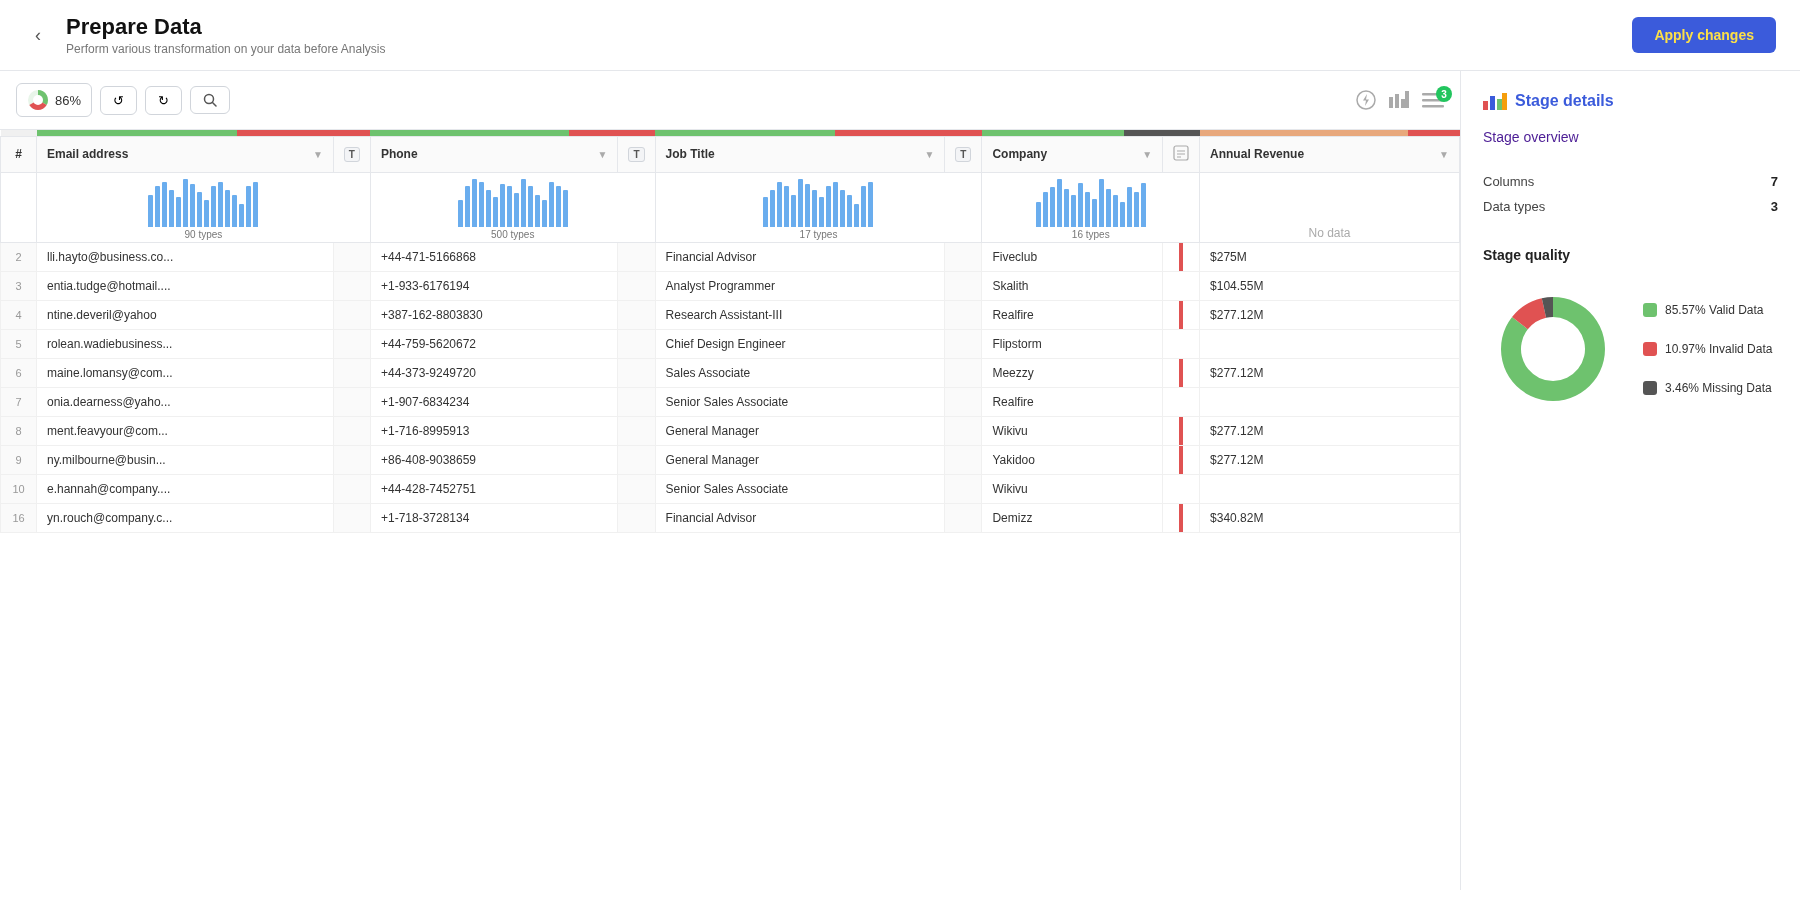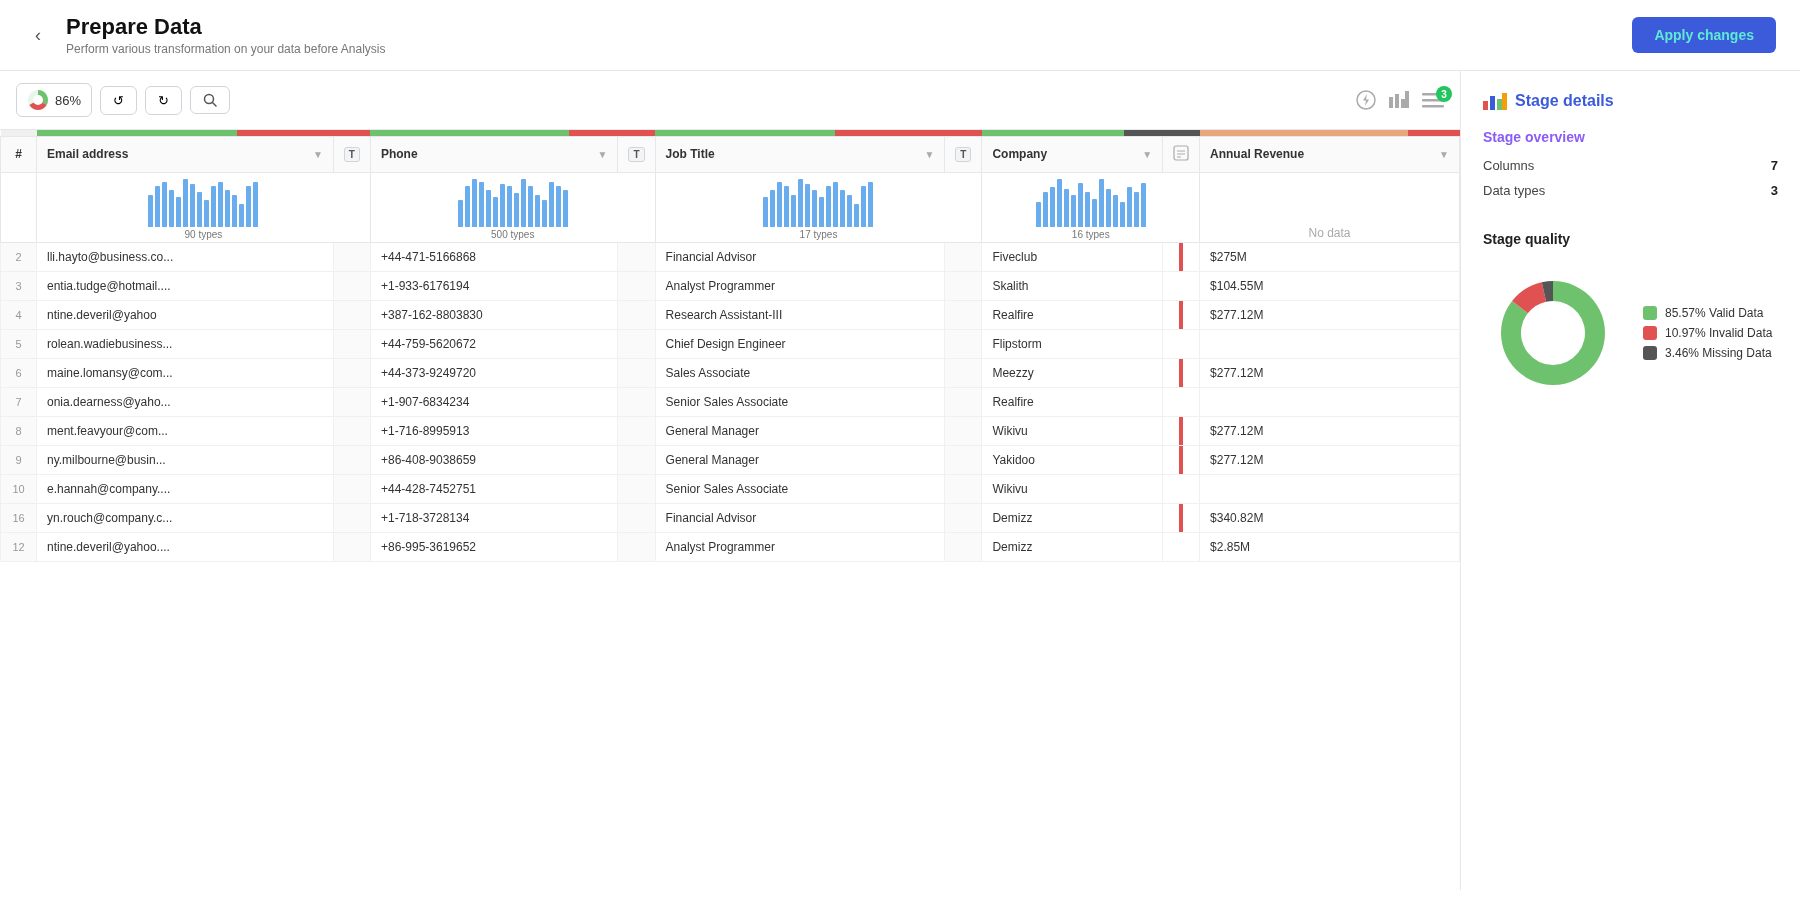--- a/index.html
+++ b/index.html
@@ -13,21 +13,21 @@
     }
     .header-left { display: flex; align-items: center; gap: 14px; }
     .back-btn {
       width: 28px; height: 28px; border: none; background: none; cursor: pointer;
       font-size: 18px; color: #555; display: flex; align-items: center; justify-content: center;
     }
     .header-title { }
     .header-title h1 { font-size: 22px; font-weight: 700; color: #111; }
     .header-title p { font-size: 12px; color: #777; margin-top: 2px; }
     .apply-btn {
-      background: #3b5bdb; color: #5eead4; border: none; border-radius: 6px;
+      background: #3b5bdb; color: #fde047; border: none; border-radius: 6px;
       padding: 10px 22px; font-size: 14px; font-weight: 600; cursor: pointer;
     }
 
     
     .main { display: flex; height: calc(900px - 81px); }
 
     
     .table-panel { flex: 1; overflow: hidden; display: flex; flex-direction: column; }
 
     
@@ -81,30 +81,30 @@
     .right-panel {
       width: 340px; border-left: 1px solid #e5e7eb; padding: 20px 22px;
       overflow-y: auto; background: #fff;
     }
     .right-panel-header {
       display: flex; align-items: center; gap: 8px; margin-bottom: 18px;
     }
     .stage-details-title { font-size: 16px; font-weight: 700; color: #3b5bdb; }
 
     .stage-overview { margin-bottom: 28px; }
-    .stage-overview h3 { font-size: 14px; font-weight: 700; margin-bottom: 8px; color: #8b5cf6; }
+    .stage-overview h3 { font-size: 14px; font-weight: 400; margin-bottom: 24px; color: #4c1d95; }
     .overview-row { display: flex; justify-content: space-between; padding: 5px 0; font-size: 13px; color: #444; }
     .overview-val { font-weight: 600; color: #222; }
 
     .stage-quality h3 { font-size: 14px; font-weight: 700; margin-bottom: 16px; color: #222; }
 
     
     .donut-wrapper { display: flex; align-items: center; gap: 20px; margin-top: 8px; }
     .donut-svg { width: 140px; height: 140px; }
-    .legend { display: flex; flex-direction: column; gap: 6px; }
+    .legend { display: flex; flex-direction: column; gap: 25px; }
     .legend-item { display: flex; align-items: center; gap: 8px; font-size: 12px; }
     .legend-box {
       width: 14px; height: 14px; border-radius: 3px; flex-shrink: 0;
     }
 
     
     .top-icons { display: flex; align-items: center; gap: 12px; margin-left: auto; }
     .icon-btn {
       background: none; border: none; cursor: pointer; font-size: 18px; color: #555;
       display: flex; align-items: center;
@@ -481,32 +481,20 @@
               <td>+1-718-3728134</td>
               <td style="width: 28px; background: rgb(250, 250, 250); border: 1px solid rgb(240, 240, 240);"></td>
               <td>Financial Advisor</td>
               <td style="width: 28px; background: rgb(250, 250, 250); border: 1px solid rgb(240, 240, 240);"></td>
               <td>Demizz</td>
               <td style="width: 8px; padding: 0px; position: relative; border: 1px solid rgb(240, 240, 240);">
                 <div style="background: rgb(224, 82, 82); width: 4px; margin: 0px auto; height: 100%; min-height: 28px;"></div>
               </td>
               <td>$340.82M</td>
             </tr>
-            <tr>
-              <td class="row-num">12</td>
-              <td>ntine.deveril@yahoo....</td>
-              <td style="width: 28px; background: rgb(250, 250, 250); border: 1px solid rgb(240, 240, 240);"></td>
-              <td>+86-995-3619652</td>
-              <td style="width: 28px; background: rgb(250, 250, 250); border: 1px solid rgb(240, 240, 240);"></td>
-              <td>Analyst Programmer</td>
-              <td style="width: 28px; background: rgb(250, 250, 250); border: 1px solid rgb(240, 240, 240);"></td>
-              <td>Demizz</td>
-              <td style="width: 8px; padding: 0px; position: relative; border: 1px solid rgb(240, 240, 240);"></td>
-              <td>$2.85M</td>
-            </tr>
           </tbody>
       </table>
     </div>
   </div>
 
   <div class="right-panel">
     <div class="right-panel-header">
       <svg width="24" height="20" viewBox="0 0 24 20">
         <rect x="0" y="10" width="5" height="9" fill="#e05252"></rect>
         <rect x="7" y="5" width="5" height="14" fill="#3b5bdb"></rect>

